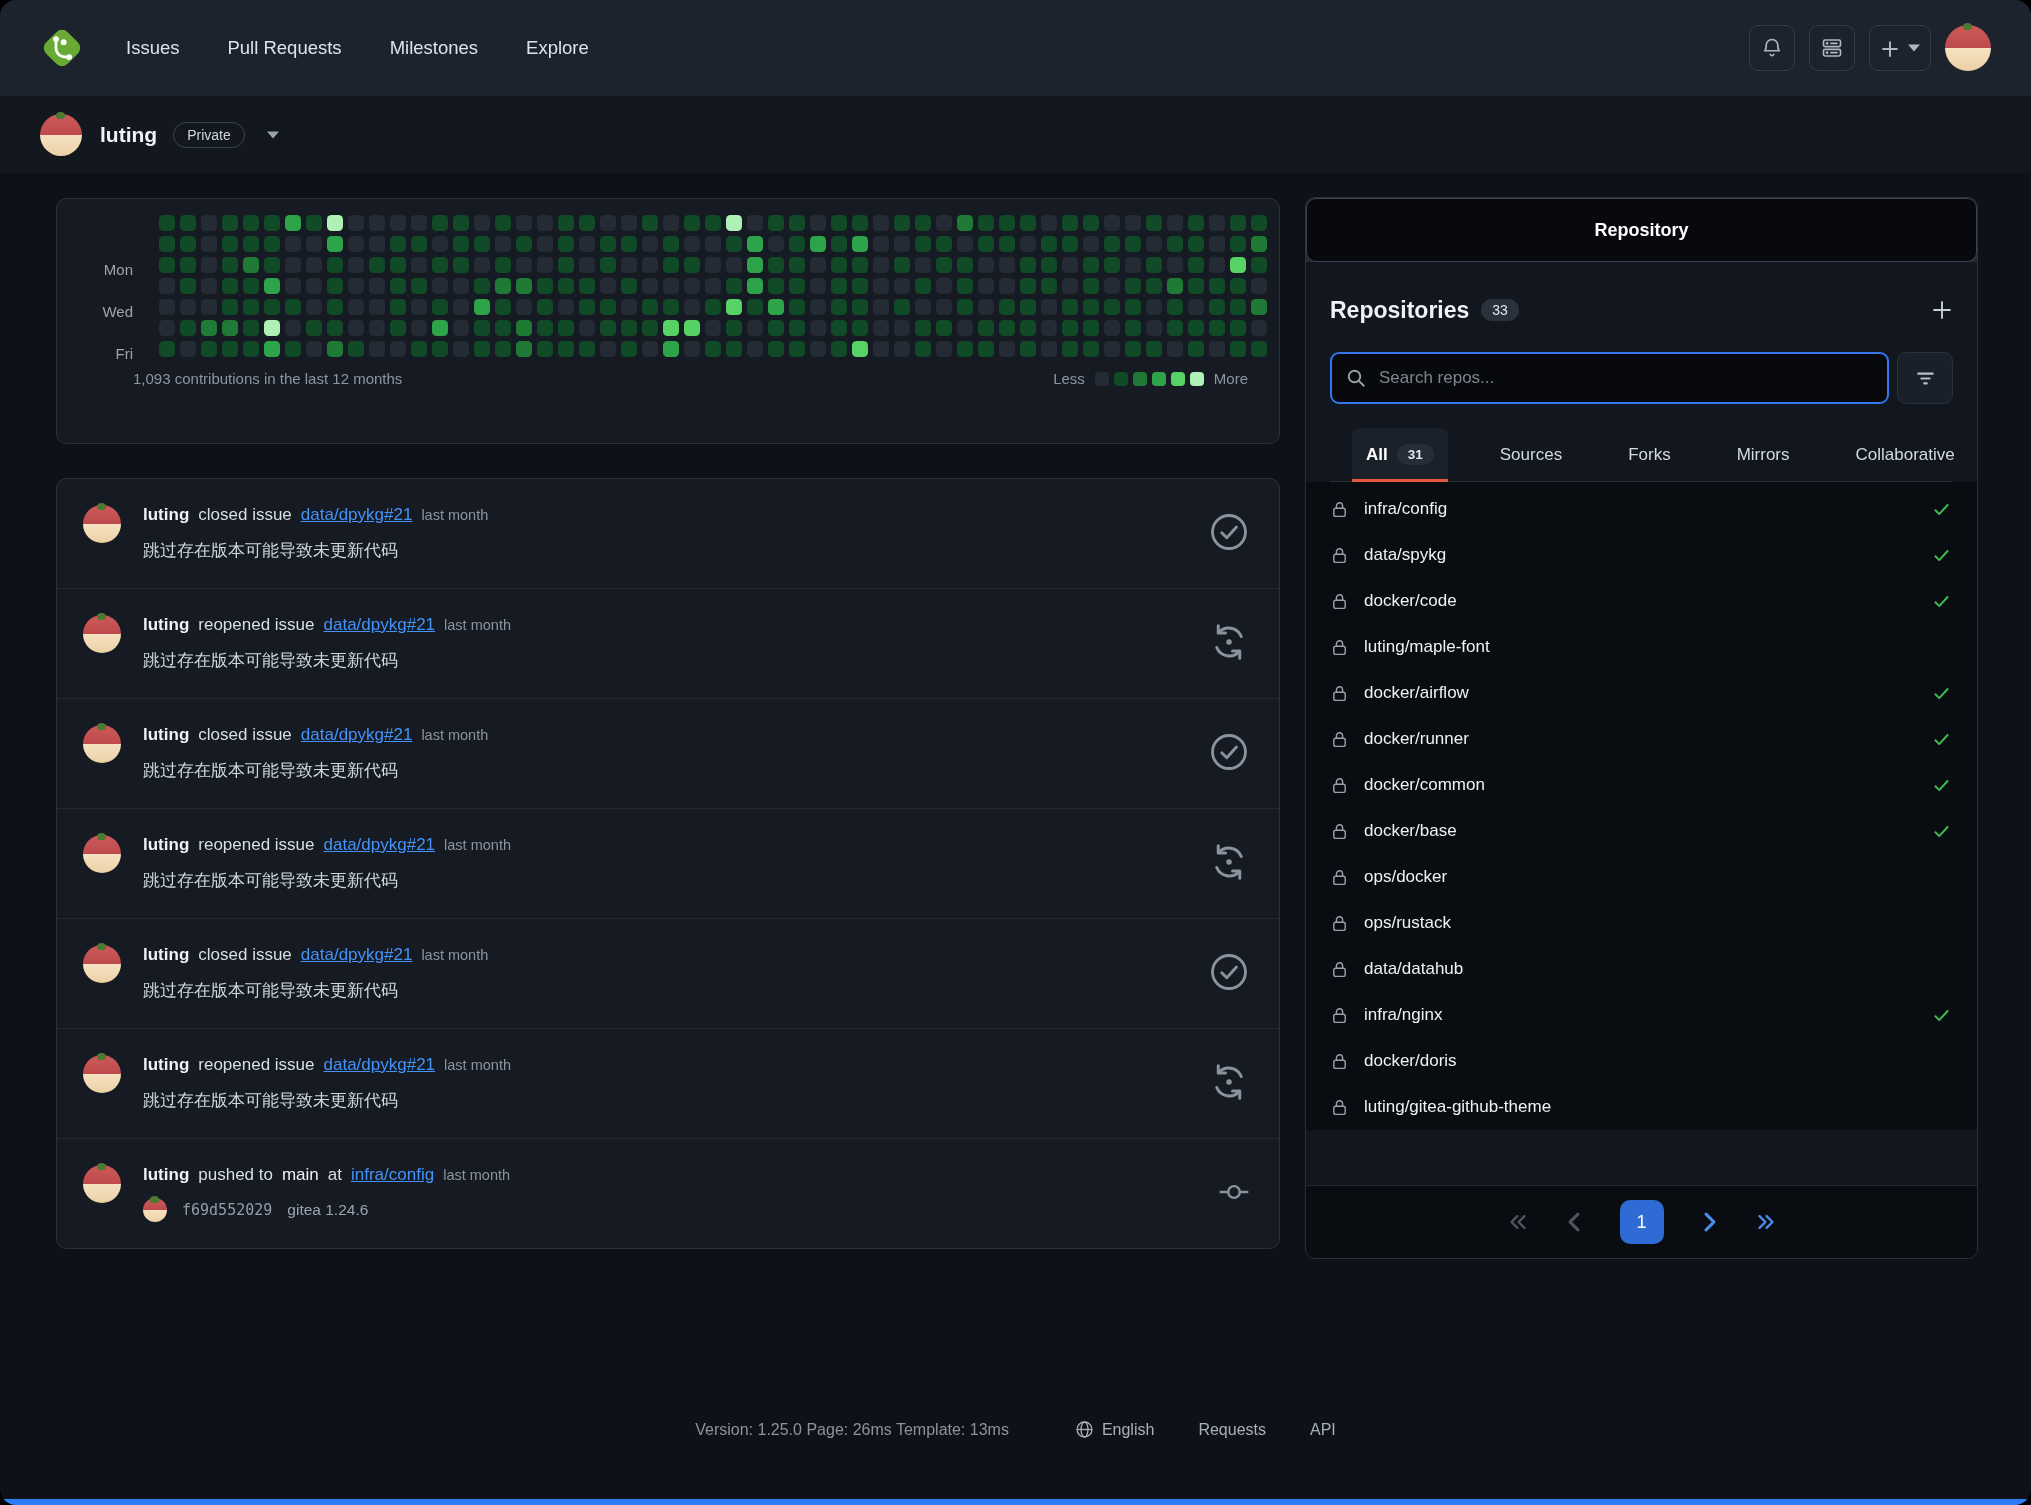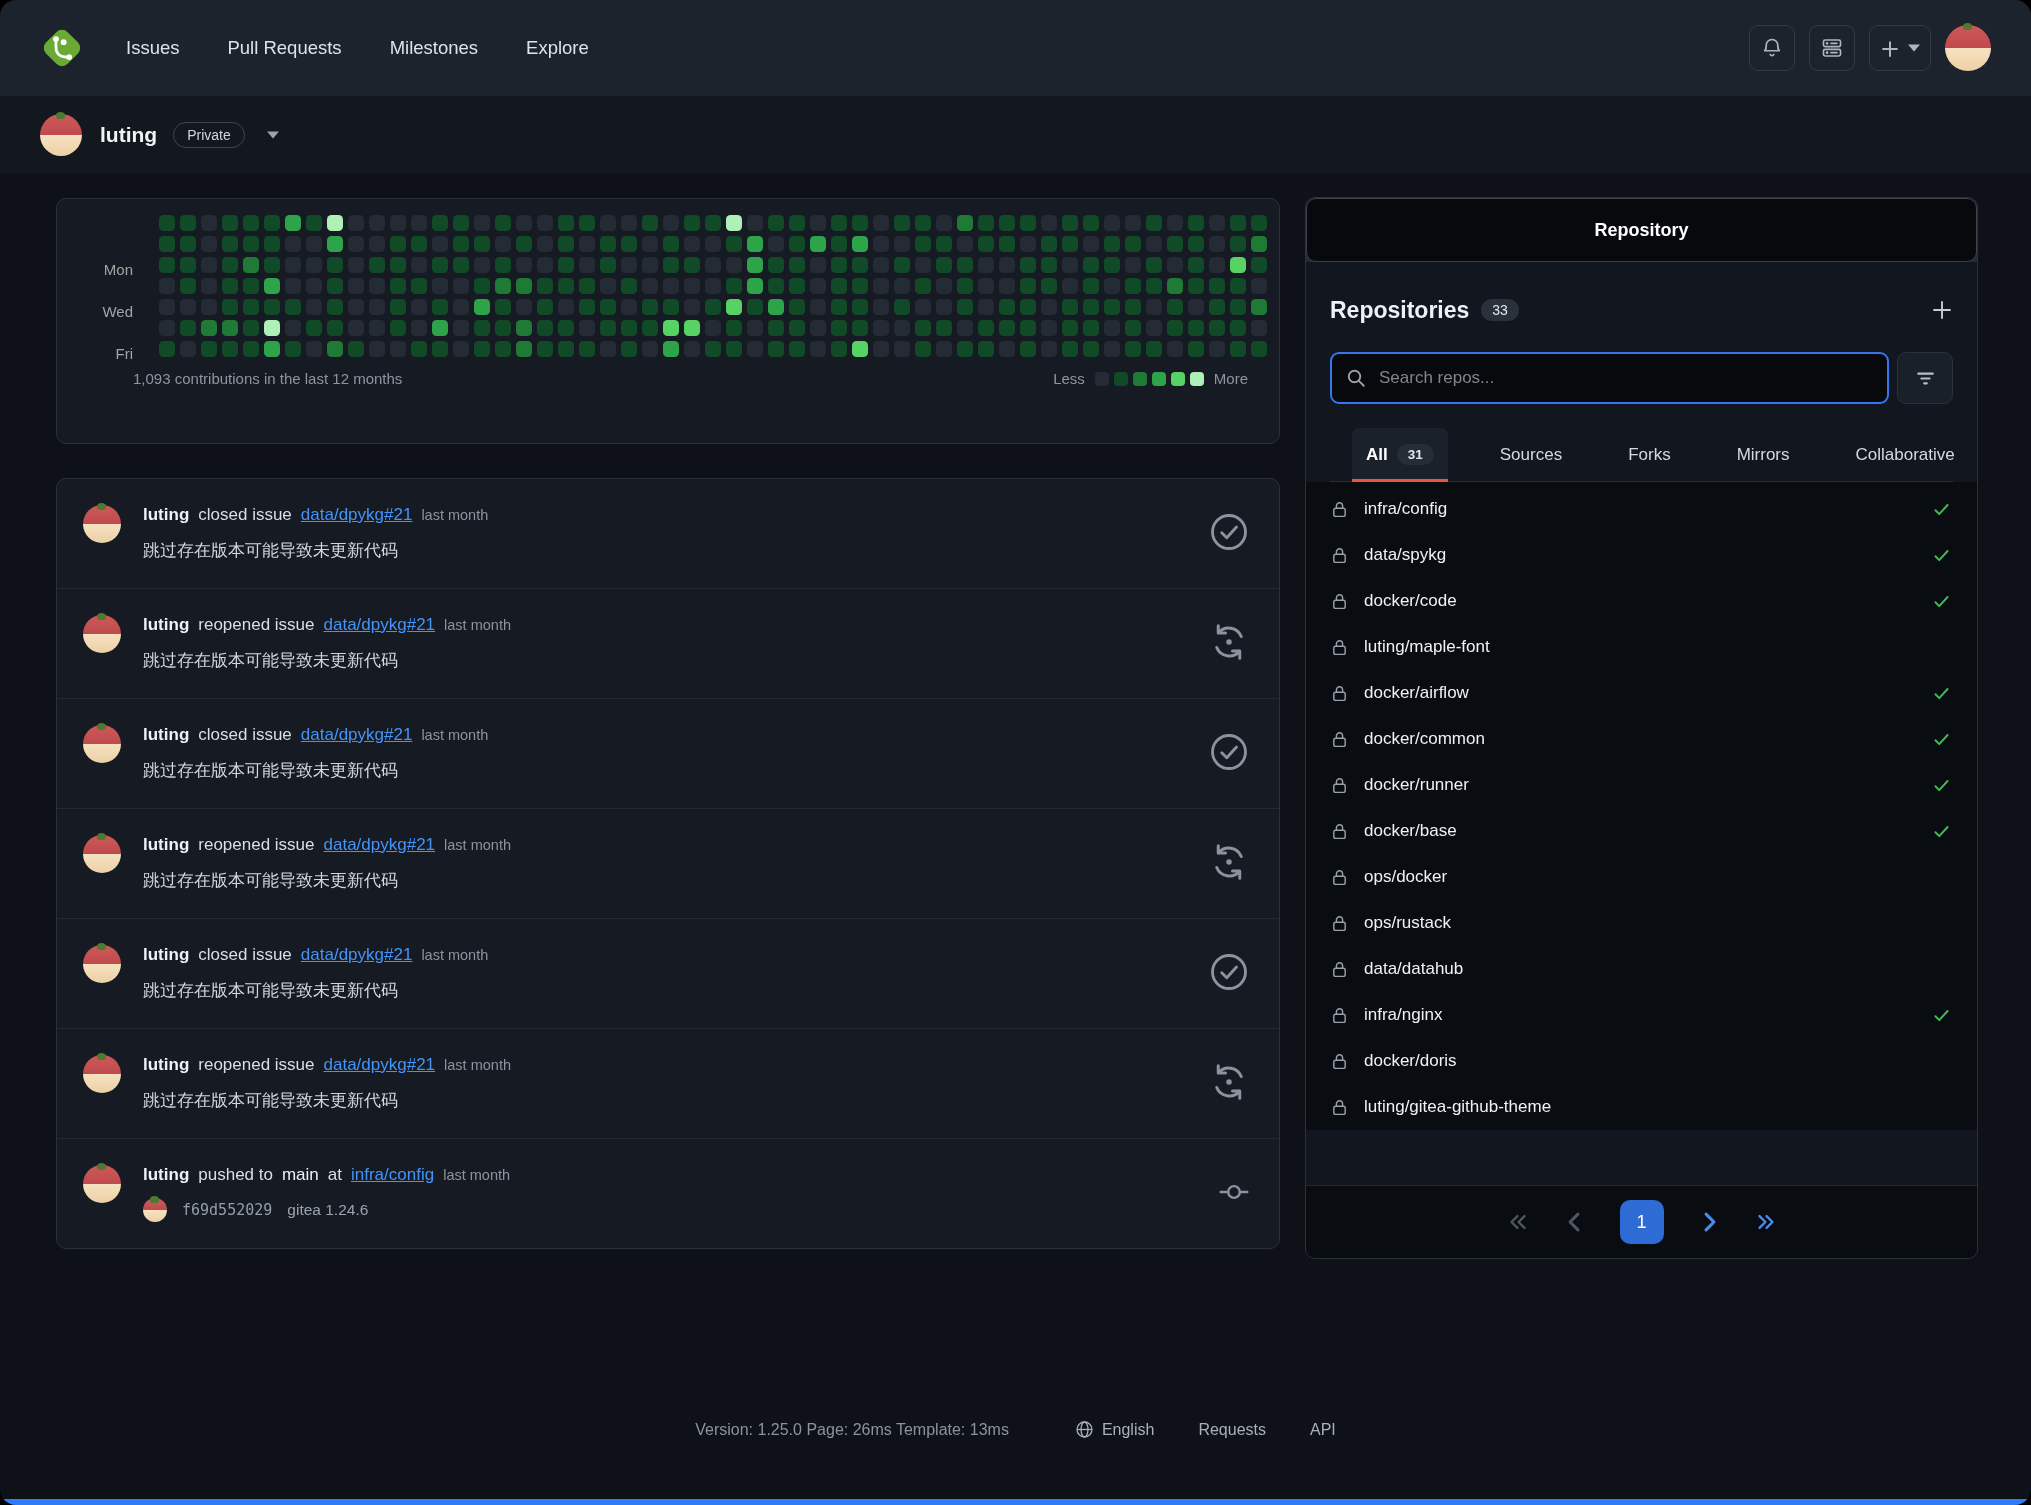--- a/index.html
+++ b/index.html
@@ -825,35 +825,35 @@
             </svg>
           </span>
         </div>
         <div class="repo-row">
           <span style="display: inline-flex;">
             <svg class="lock" viewBox="0 0 16 16" fill="none" stroke="currentColor" stroke-width="1.2">
               <rect x="3.2" y="6.9" width="9.6" height="6.9" rx="1.6"></rect>
               <path d="M5.4 6.9V4.9a2.6 2.6 0 0 1 5.2 0v2"></path>
             </svg>
           </span>
-          <span class="repo-name">docker/common</span>
+          <span class="repo-name">docker/runner</span>
           <span class="repo-check">
             <svg viewBox="0 0 16 16" fill="none" stroke="currentColor" stroke-width="1.7" stroke-linecap="round" stroke-linejoin="round">
               <path d="M2.9 8.7l3.2 3.2 7-7.7"></path>
             </svg>
           </span>
         </div>
         <div class="repo-row">
           <span style="display: inline-flex;">
             <svg class="lock" viewBox="0 0 16 16" fill="none" stroke="currentColor" stroke-width="1.2">
               <rect x="3.2" y="6.9" width="9.6" height="6.9" rx="1.6"></rect>
               <path d="M5.4 6.9V4.9a2.6 2.6 0 0 1 5.2 0v2"></path>
             </svg>
           </span>
-          <span class="repo-name">docker/runner</span>
+          <span class="repo-name">docker/common</span>
           <span class="repo-check">
             <svg viewBox="0 0 16 16" fill="none" stroke="currentColor" stroke-width="1.7" stroke-linecap="round" stroke-linejoin="round">
               <path d="M2.9 8.7l3.2 3.2 7-7.7"></path>
             </svg>
           </span>
         </div>
         <div class="repo-row">
           <span style="display: inline-flex;">
             <svg class="lock" viewBox="0 0 16 16" fill="none" stroke="currentColor" stroke-width="1.2">
               <rect x="3.2" y="6.9" width="9.6" height="6.9" rx="1.6"></rect>

